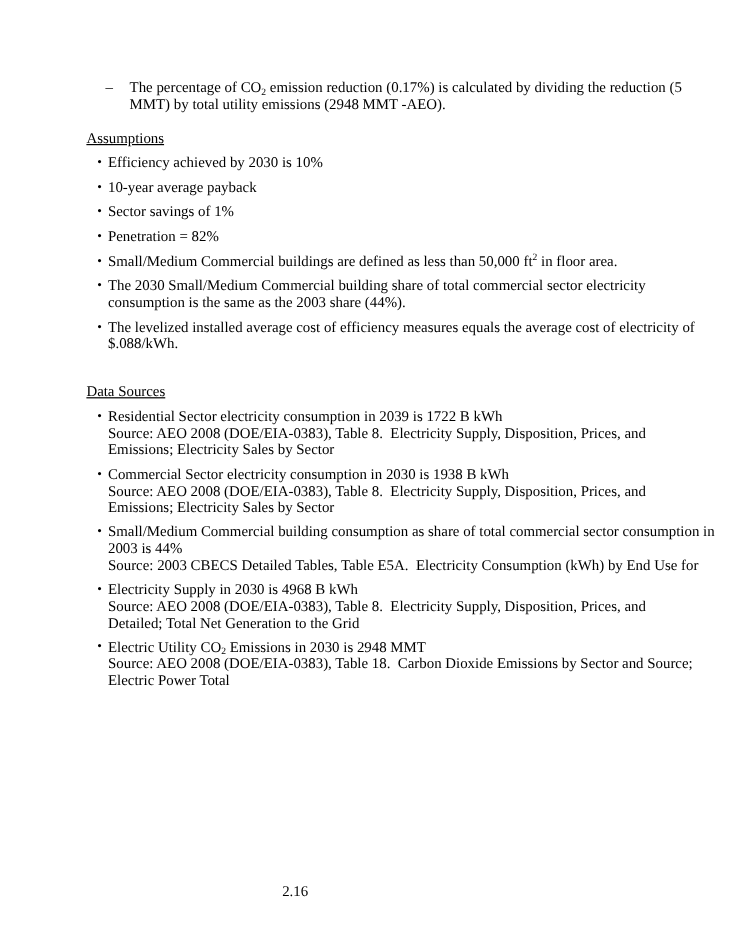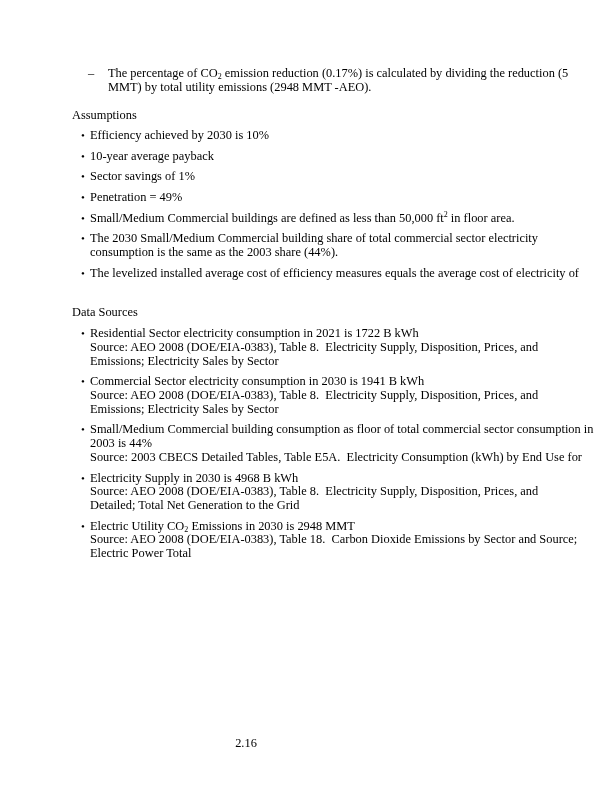--- a/index.html
+++ b/index.html
@@ -31,20 +31,21 @@
   .dash-item {
     display: flex;
     margin-left: 16px;
   }
   .dash-marker {
     width: 20px;
     flex: none;
     line-height: 13.8px;
   }
   .section-heading {
+    text-decoration: underline;
     line-height: 13.8px;
     margin-top: 14px;
   }
   .section-heading.ds { margin-top: 26px; }
   ul.doc-list {
     list-style: none;
     margin: 0;
     padding: 0;
   }
   ul.doc-list li {
@@ -107,67 +108,68 @@
       </li>
       <li>
         <span class="bullet-marker">•</span>
         <div class="text">
           <div class="line">Sector savings of 1%</div>
         </div>
       </li>
       <li>
         <span class="bullet-marker">•</span>
         <div class="text">
-          <div class="line">Penetration = 49%</div>
+          <div class="line">Penetration = 82%</div>
         </div>
       </li>
       <li>
         <span class="bullet-marker">•</span>
         <div class="text">
           <div class="line"><span>Small/Medium Commercial buildings are defined as less than 50,000 ft</span><sup>2</sup><span> in floor area.</span></div>
         </div>
       </li>
       <li>
         <span class="bullet-marker">•</span>
         <div class="text">
           <div class="line">The 2030 Small/Medium Commercial building share of total commercial sector electricity</div>
           <div class="line">consumption is the same as the 2003 share (44%).</div>
         </div>
       </li>
       <li>
         <span class="bullet-marker">•</span>
         <div class="text">
           <div class="line">The levelized installed average cost of efficiency measures equals the average cost of electricity of</div>
+          <div class="line">$.088/kWh.</div>
         </div>
       </li>
     </ul>
 
     <div class="section-heading ds">Data Sources</div>
 
     <ul class="doc-list">
       <li>
         <span class="bullet-marker">•</span>
         <div class="text">
-          <div class="line">Residential Sector electricity consumption in 2021 is 1722 B kWh</div>
+          <div class="line">Residential Sector electricity consumption in 2039 is 1722 B kWh</div>
           <div class="line">Source: AEO 2008 (DOE/EIA-0383), Table 8.  Electricity Supply, Disposition, Prices, and</div>
           <div class="line">Emissions; Electricity Sales by Sector</div>
         </div>
       </li>
       <li>
         <span class="bullet-marker">•</span>
         <div class="text">
-          <div class="line">Commercial Sector electricity consumption in 2030 is 1941 B kWh</div>
+          <div class="line">Commercial Sector electricity consumption in 2030 is 1938 B kWh</div>
           <div class="line">Source: AEO 2008 (DOE/EIA-0383), Table 8.  Electricity Supply, Disposition, Prices, and</div>
           <div class="line">Emissions; Electricity Sales by Sector</div>
         </div>
       </li>
       <li>
         <span class="bullet-marker">•</span>
         <div class="text">
-          <div class="line">Small/Medium Commercial building consumption as floor of total commercial sector consumption in</div>
+          <div class="line">Small/Medium Commercial building consumption as share of total commercial sector consumption in</div>
           <div class="line">2003 is 44%</div>
           <div class="line">Source: 2003 CBECS Detailed Tables, Table E5A.  Electricity Consumption (kWh) by End Use for</div>
         </div>
       </li>
       <li>
         <span class="bullet-marker">•</span>
         <div class="text">
           <div class="line">Electricity Supply in 2030 is 4968 B kWh</div>
           <div class="line">Source: AEO 2008 (DOE/EIA-0383), Table 8.  Electricity Supply, Disposition, Prices, and</div>
           <div class="line">Detailed; Total Net Generation to the Grid</div>

